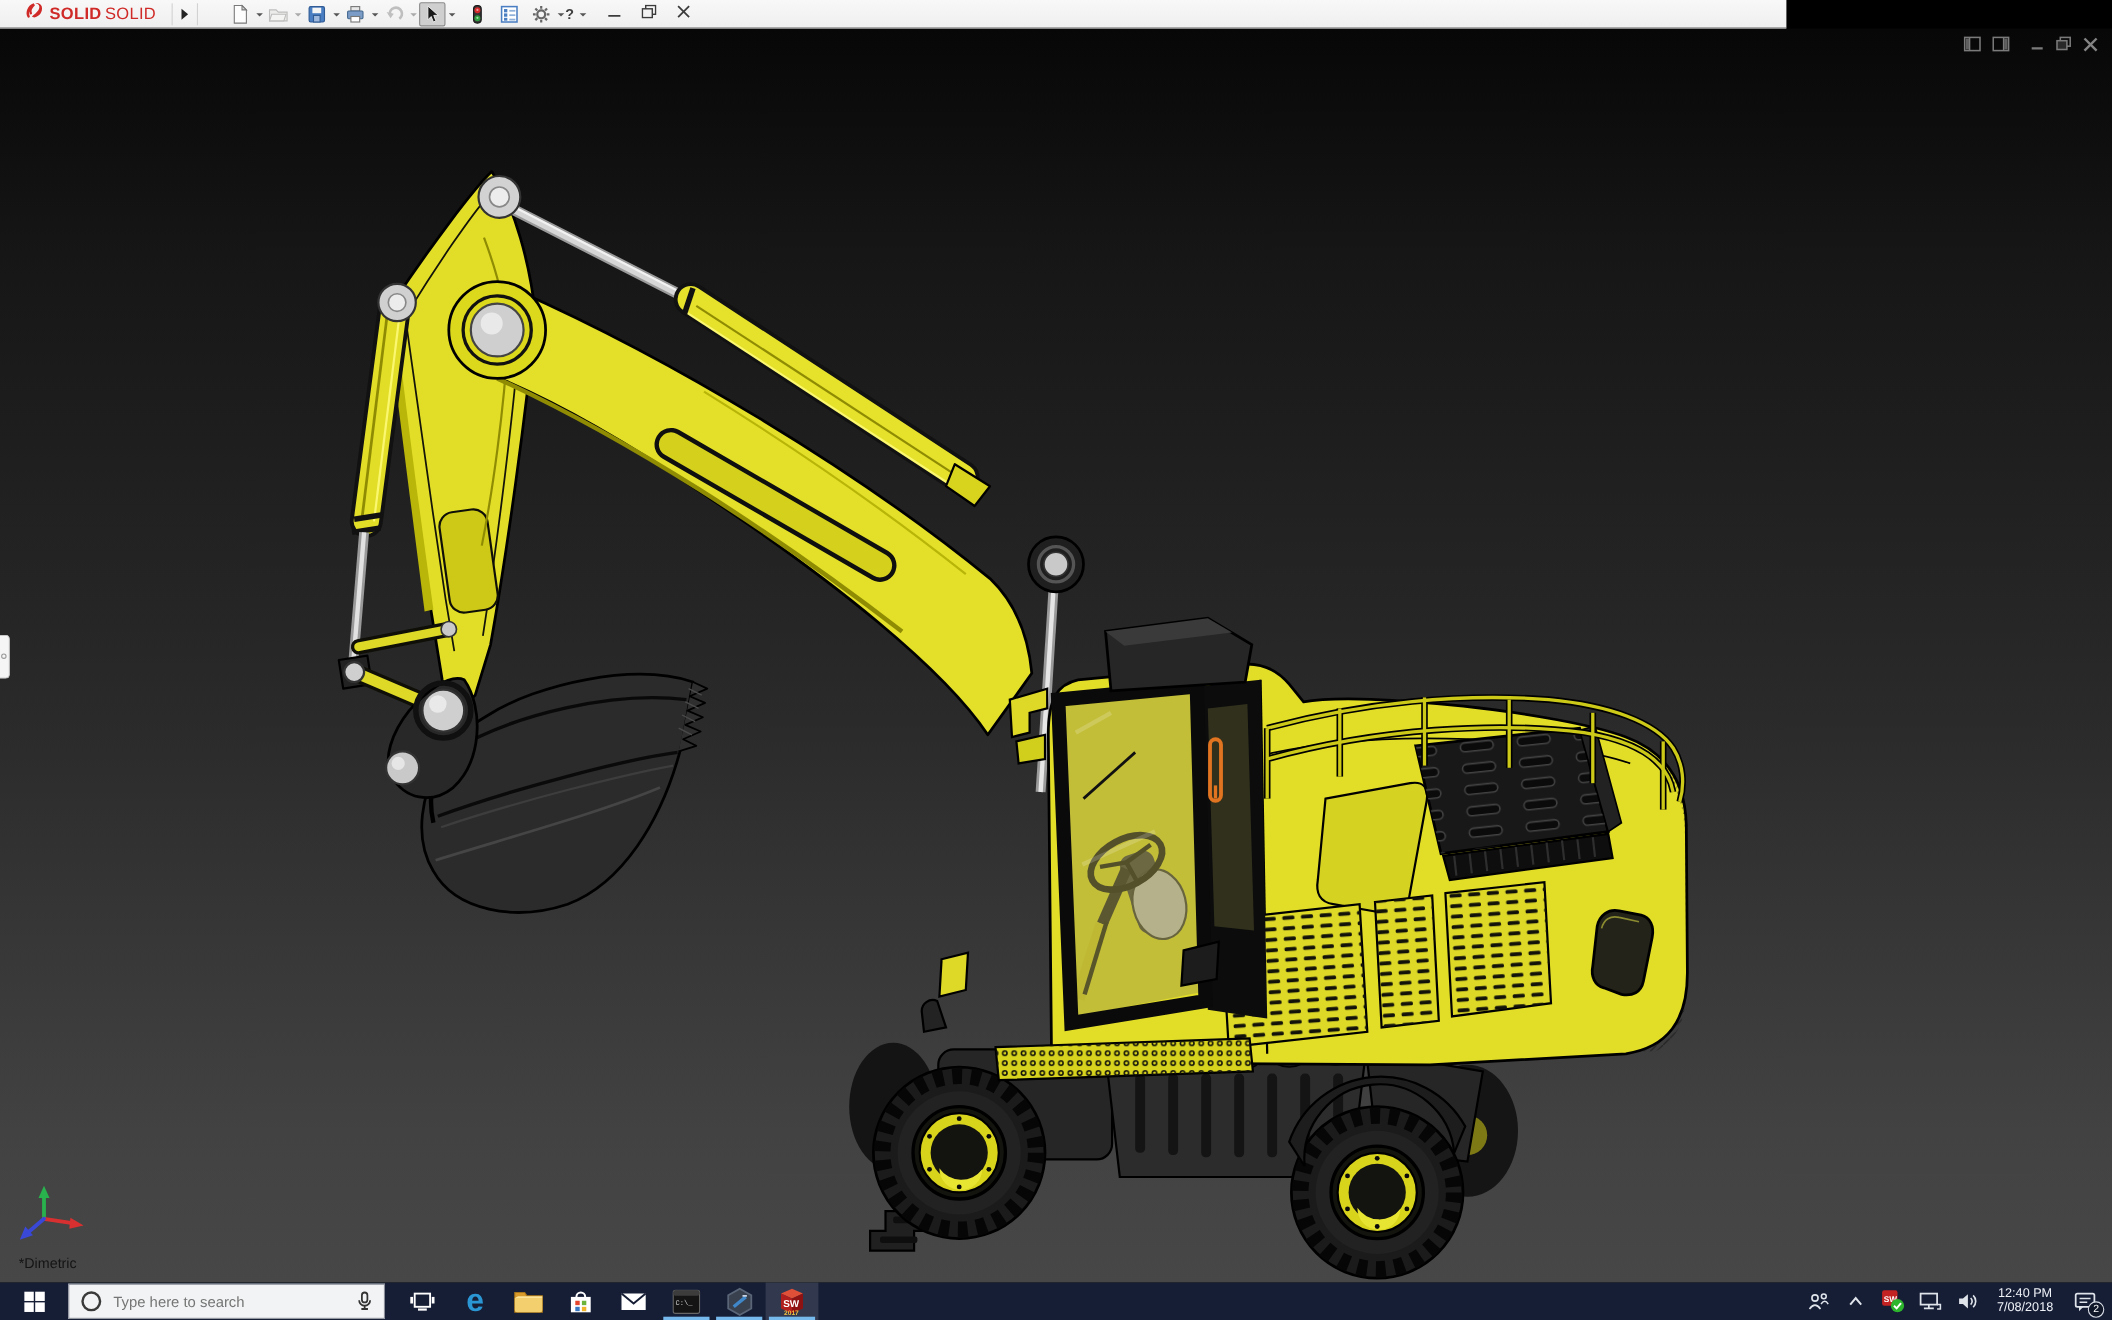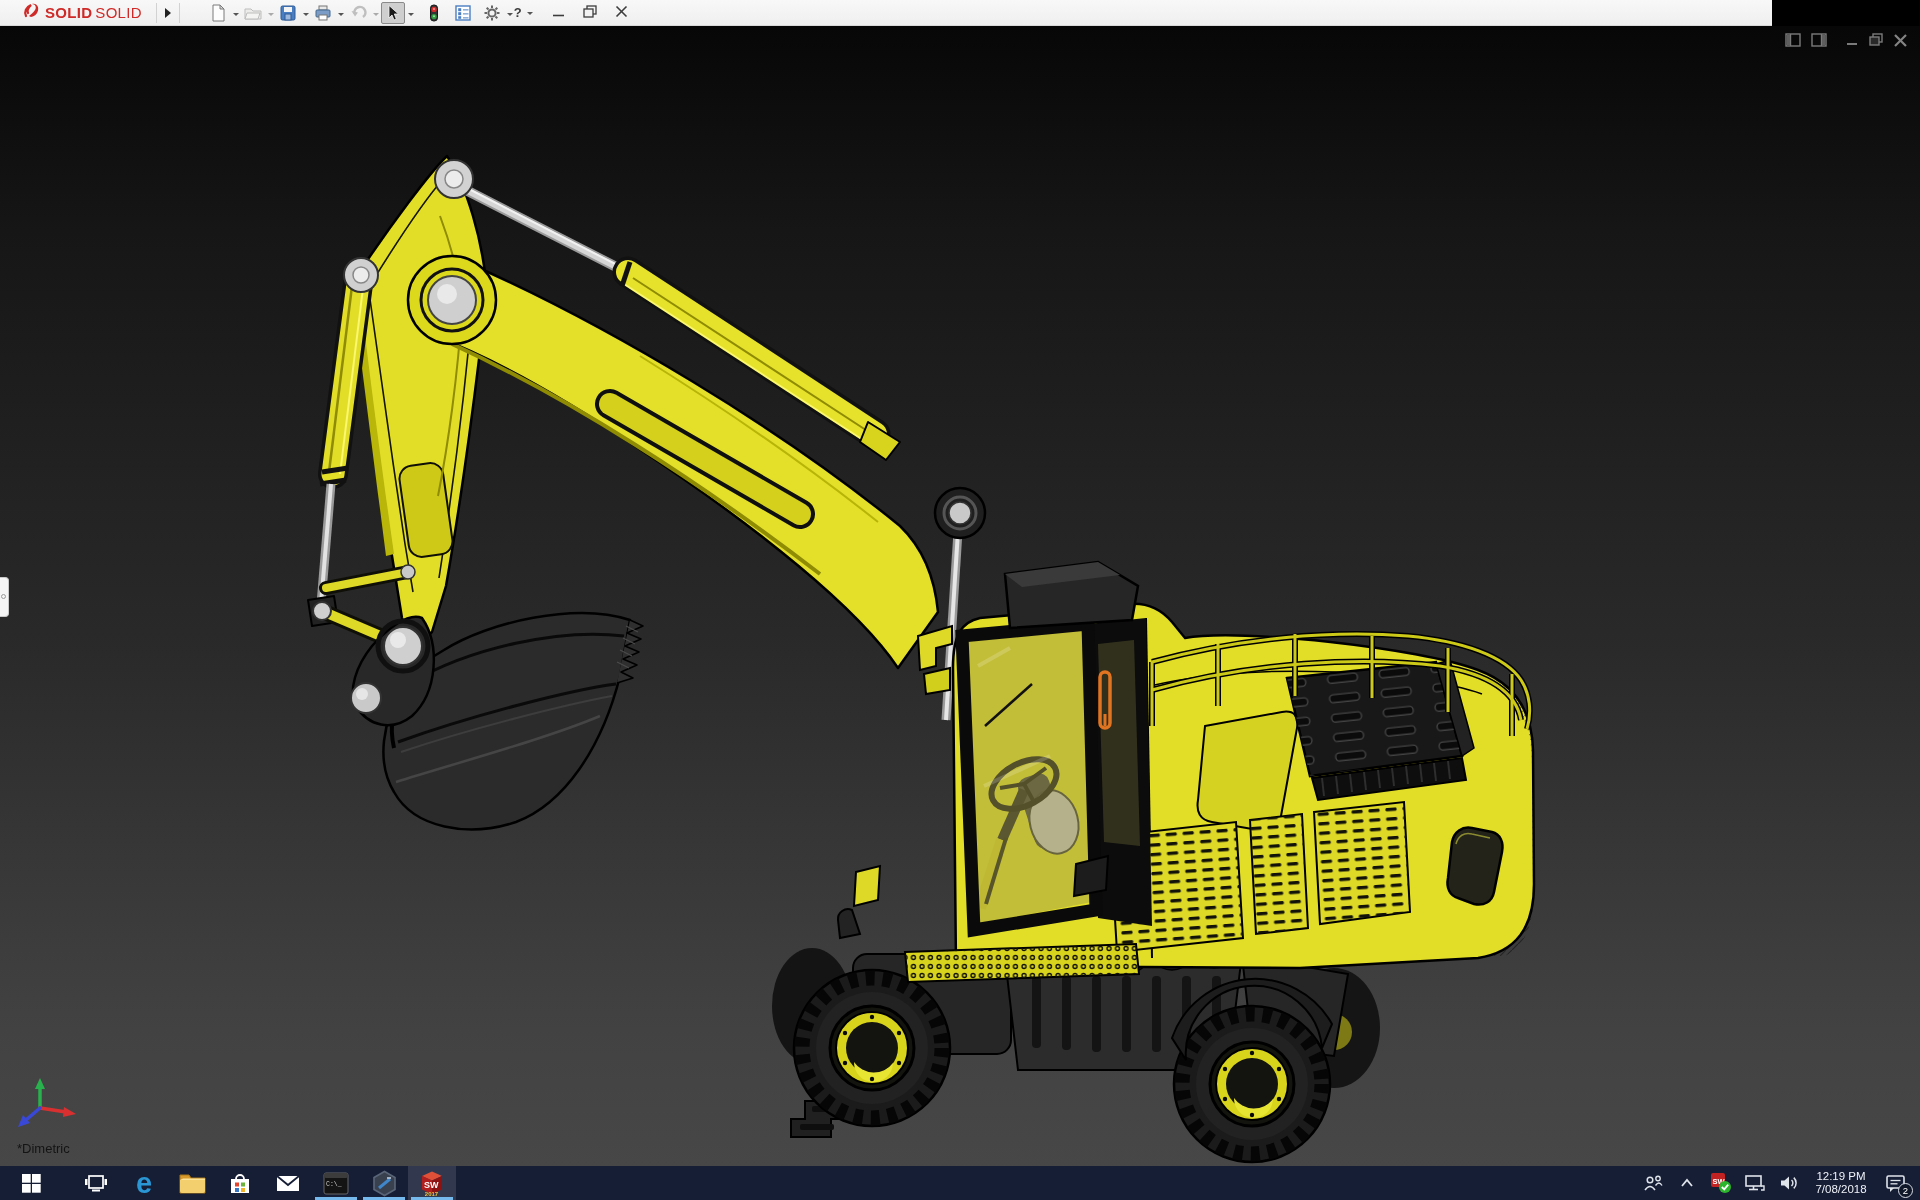--- a/index.html
+++ b/index.html
@@ -1,20 +1,20 @@
 <!DOCTYPE html>
 <html><head>
 <meta charset="utf-8">
 <style>
   * { margin:0; padding:0; box-sizing:border-box; }
   html,body { width:1920px; height:1200px; overflow:hidden; background:#000;
               font-family:"Liberation Sans", sans-serif; }
 
   
-  .titlebar { position:absolute; left:0; top:0; width:1772px; height:26px;
+  .titlebar { position:absolute; left:0; top:0; width:1624px; height:26px;
               background:linear-gradient(#f8f8f8,#efefef); display:flex; align-items:center;
               border-bottom:1px solid #d9d9d9; z-index:30; }
   .brand { display:flex; align-items:center; gap:3px; padding:0 10px 0 22px; }
   .brand .solid { color:#cf2a27; font-weight:bold; font-size:15px; letter-spacing:.3px; }
   .brand .works { color:#cf2a27; font-weight:normal; font-size:15px; letter-spacing:.3px; }
   .tb-sep { width:1px; height:20px; background:#d2d2d2; margin:0 4px; }
   .flyout { width:14px; height:18px; display:flex; align-items:center; justify-content:center; cursor:pointer; }
   .toolbar { display:flex; align-items:center; gap:1px; margin-left:22px; }
   .tbtn { display:flex; align-items:center; padding:1px 2px; border:1px solid transparent; border-radius:2px; }
   .tbtn.pressed { background:#cfcfcf; border-color:#8a8a8a; }
@@ -533,20 +533,32 @@
 <div class="taskbar">
   <div class="start">
     <svg width="19" height="19" viewBox="0 0 19 19">
       <rect x="0" y="0" width="8.7" height="8.7" fill="#fff"></rect>
         <rect x="10" y="0" width="8.7" height="8.7" fill="#fff"></rect>
       <rect x="0" y="10" width="8.7" height="8.7" fill="#fff"></rect>
         <rect x="10" y="10" width="8.7" height="8.7" fill="#fff"></rect>
     </svg>
   </div>
 
+  <div class="searchbox">
+    <svg width="20" height="20" viewBox="0 0 20 20">
+      <circle cx="10" cy="10" r="8" fill="none" stroke="#3a3a3a" stroke-width="2.2"></circle>
+    </svg>
+    <input type="text" placeholder="Type here to search" style="">
+    <svg width="15" height="20" viewBox="0 0 15 20">
+      <rect x="5" y="2" width="5" height="9" rx="2.5" fill="none" stroke="#333" stroke-width="1.6"></rect>
+      <path d="M2.5,9 a5,5 0 0 0 10,0" fill="none" stroke="#333" stroke-width="1.6"></path>
+      <line x1="7.5" y1="14" x2="7.5" y2="17" stroke="#333" stroke-width="1.6"></line>
+      <line x1="4.5" y1="17" x2="10.5" y2="17" stroke="#333" stroke-width="1.6"></line>
+    </svg>
+  </div>
 
   <div class="tv-btn" style="margin-left:10px;">
     <svg width="24" height="22" viewBox="0 0 24 22">
       <rect x="5" y="4" width="14" height="12" fill="none" stroke="#fff" stroke-width="1.7"></rect>
       <rect x="1" y="7" width="2.5" height="6" fill="#fff"></rect>
       <rect x="20.5" y="7" width="2.5" height="6" fill="#fff"></rect>
       <rect x="8" y="17.5" width="8" height="2" fill="#fff"></rect>
     </svg>
   </div>
 
@@ -637,21 +649,21 @@
       </svg>
     </div>
     <div class="tray-ic">
       <svg width="22" height="20" viewBox="0 0 22 20">
         <polygon points="3,7.5 6.5,7.5 11,3.5 11,16.5 6.5,12.5 3,12.5" fill="#dfe3ea"></polygon>
         <path d="M13.5,7 a4,4 0 0 1 0,6" fill="none" stroke="#dfe3ea" stroke-width="1.5"></path>
         <path d="M15.8,4.6 a7.5,7.5 0 0 1 0,10.8" fill="none" stroke="#dfe3ea" stroke-width="1.5"></path>
       </svg>
     </div>
     <div class="clock">
-      <div>12:19 PM</div>
+      <div>12:40 PM</div>
       <div>7/08/2018</div>
     </div>
     <div class="tray-ic" style="width:36px;">
       <svg width="23" height="21" viewBox="0 0 23 21">
         <rect x="2" y="3" width="17" height="12" rx="1.5" fill="none" stroke="#dfe3ea" stroke-width="1.6"></rect>
         <polygon points="5,15 5,19 9,15" fill="#dfe3ea"></polygon>
         <line x1="5.5" y1="7.5" x2="15.5" y2="7.5" stroke="#dfe3ea" stroke-width="1.3"></line>
         <line x1="5.5" y1="10.8" x2="12.5" y2="10.8" stroke="#dfe3ea" stroke-width="1.3"></line>
       </svg>
       <span class="badge">2</span>

